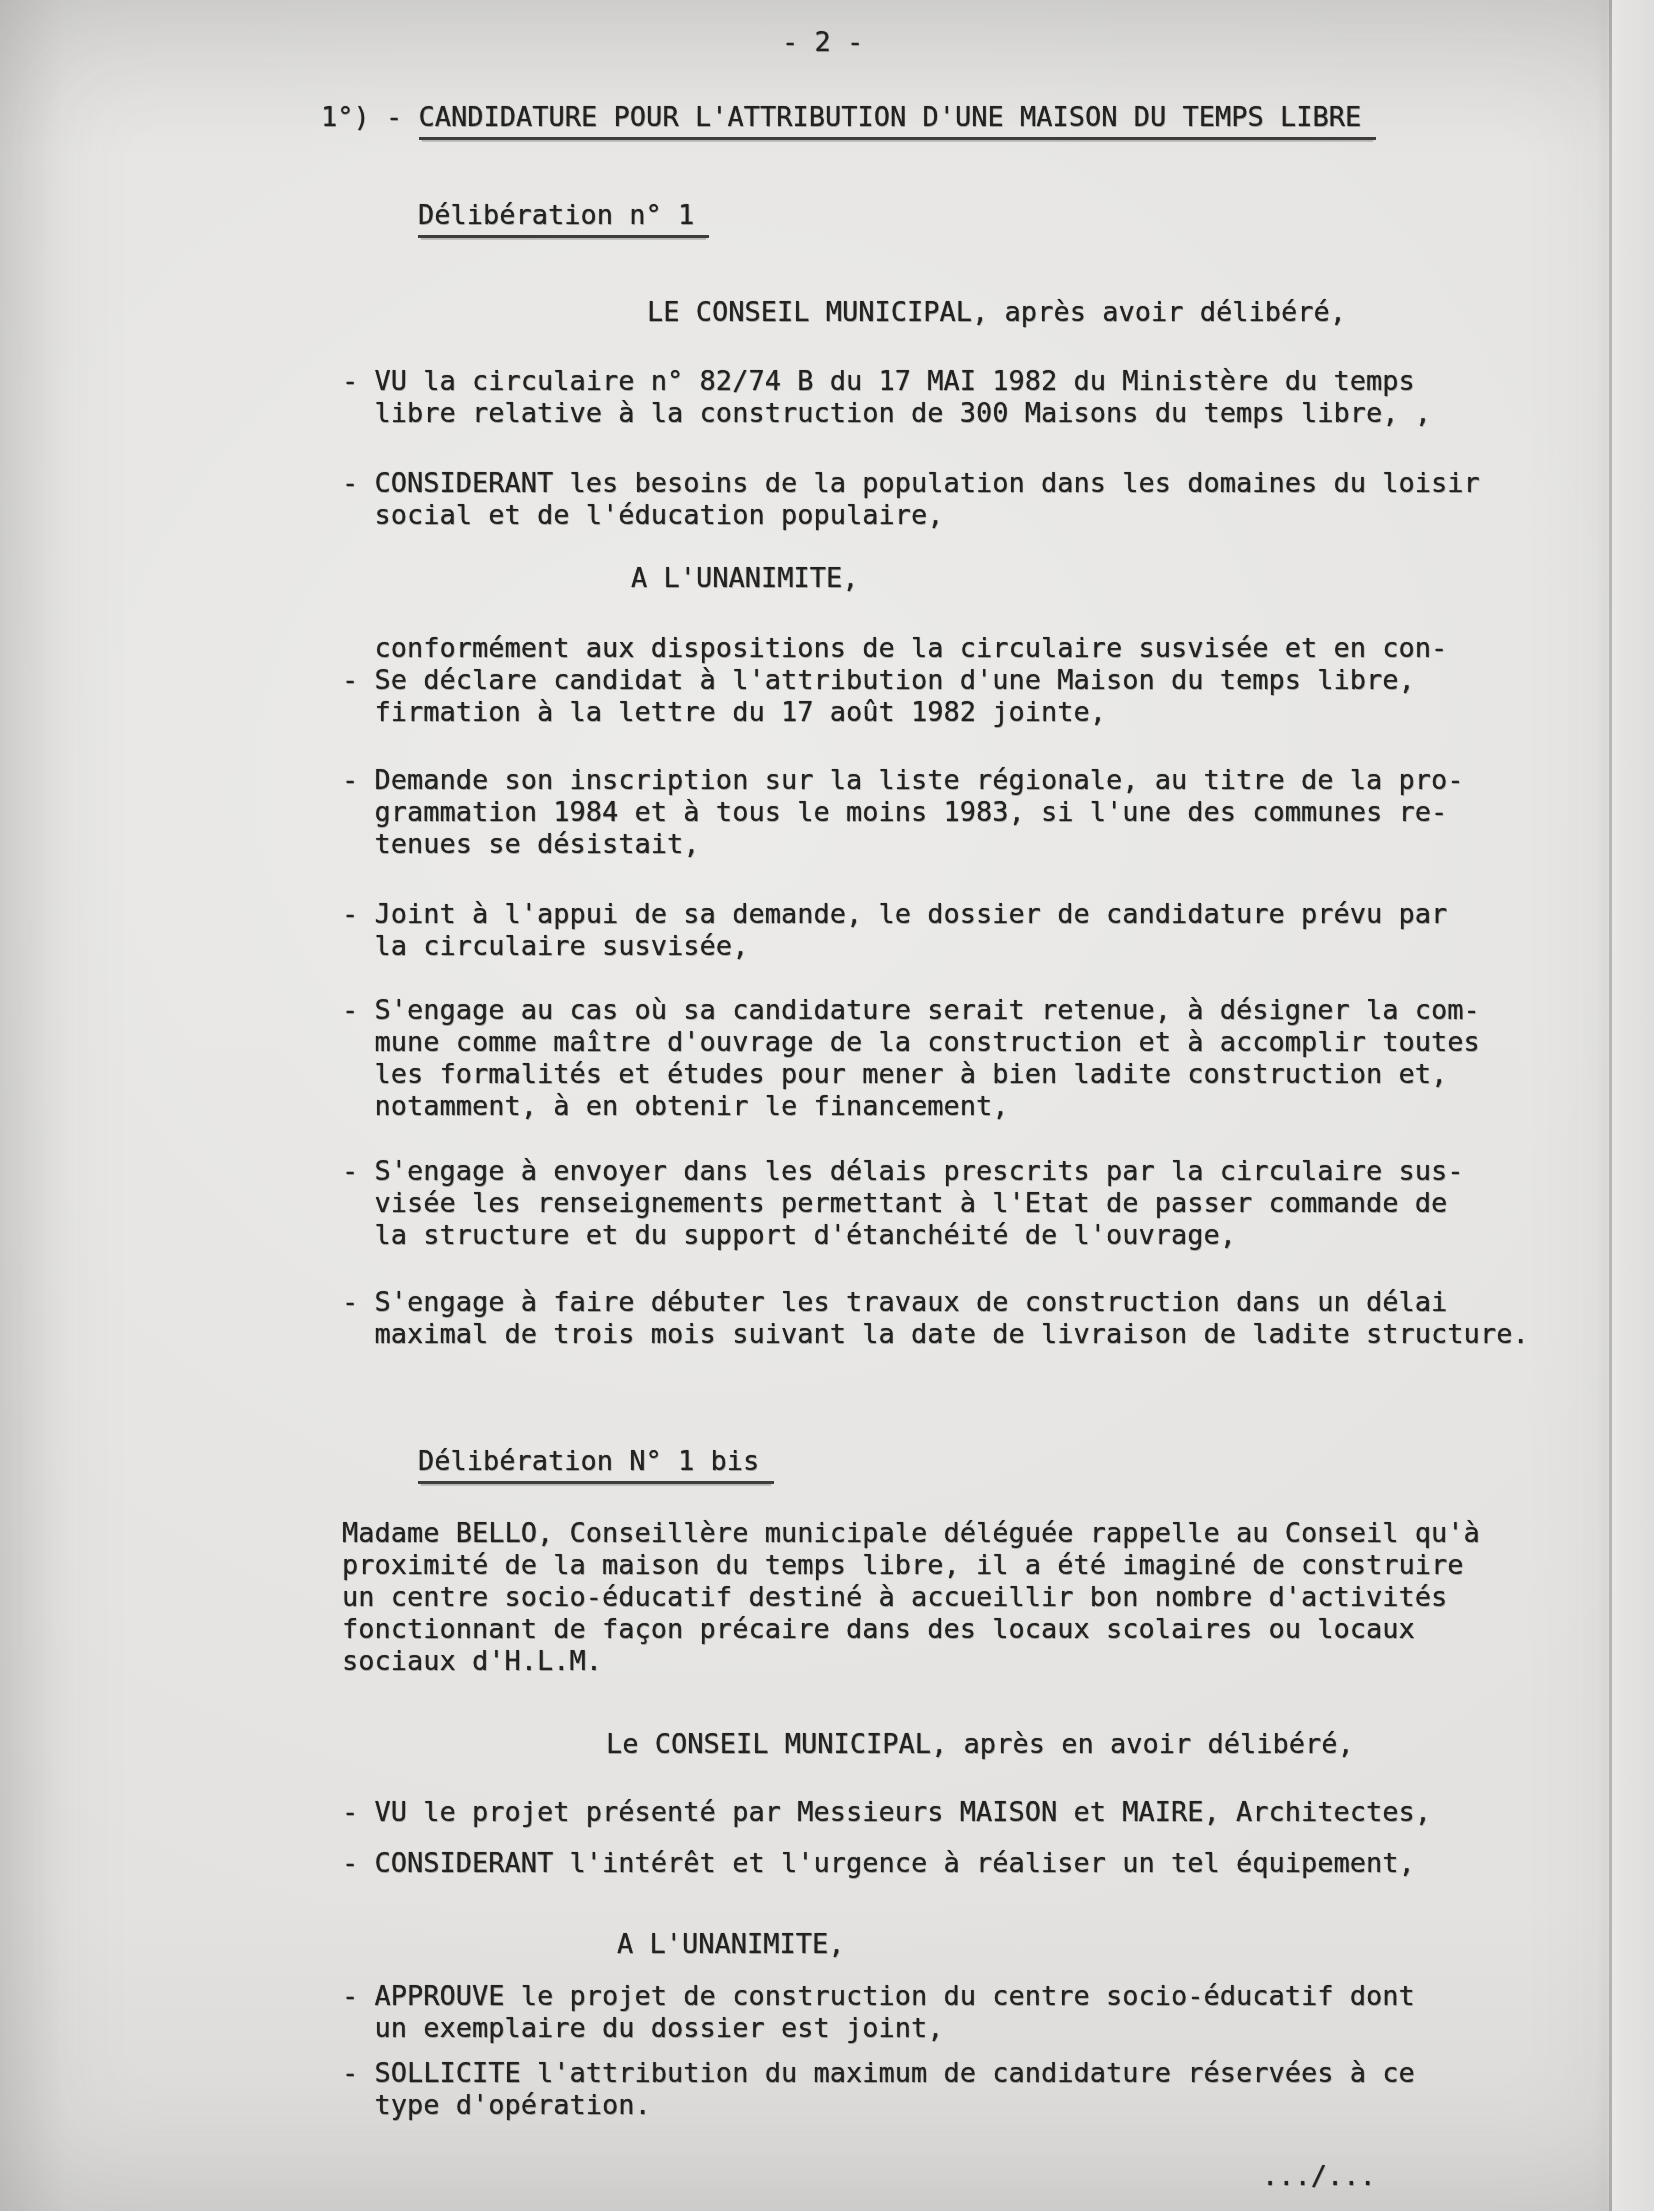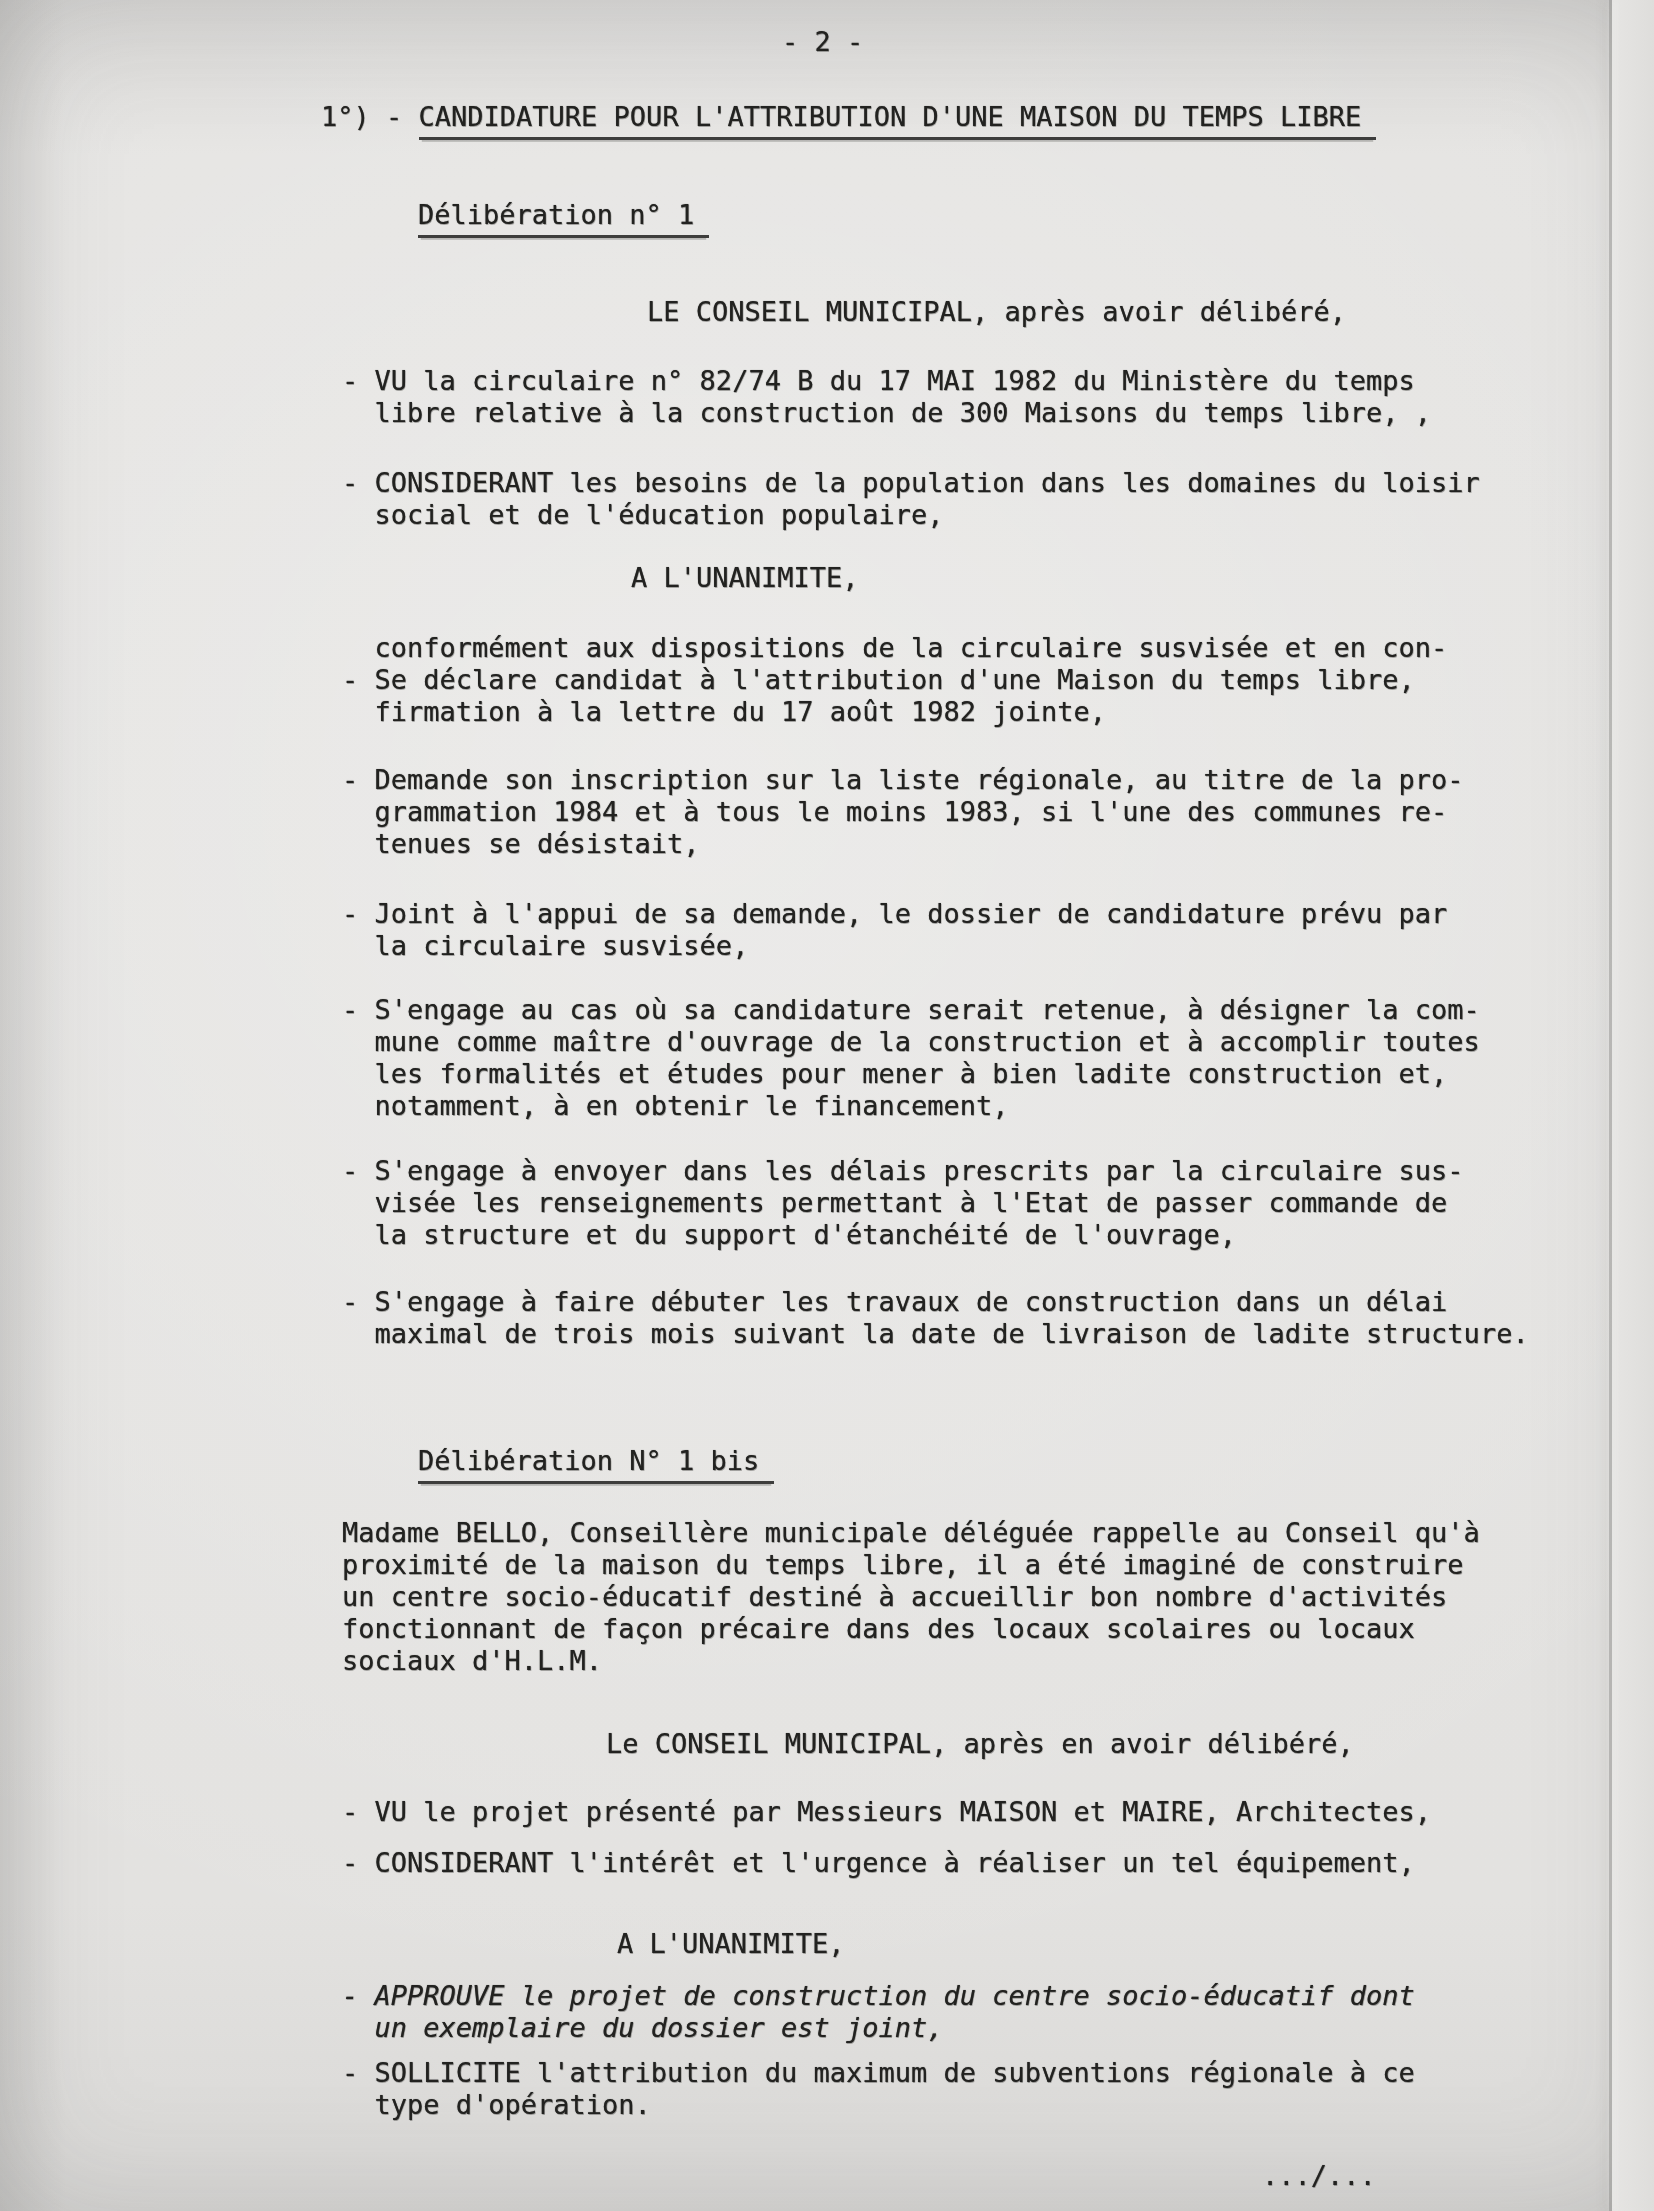--- a/index.html
+++ b/index.html
@@ -67,18 +67,18 @@
       <div class="block para" style="left: 342px; top: 898px;"><div class="tline">- Joint à l'appui de sa demande, le dossier de candidature prévu par</div><div class="tline">  la circulaire susvisée,</div></div>
       <div class="block para" style="left: 342px; top: 994px;"><div class="tline">- S'engage au cas où sa candidature serait retenue, à désigner la com-</div><div class="tline">  mune comme maître d'ouvrage de la construction et à accomplir toutes</div><div class="tline">  les formalités et études pour mener à bien ladite construction et,</div><div class="tline">  notamment, à en obtenir le financement,</div></div>
       <div class="block para" style="left: 342px; top: 1155px;"><div class="tline">- S'engage à envoyer dans les délais prescrits par la circulaire sus-</div><div class="tline">  visée les renseignements permettant à l'Etat de passer commande de</div><div class="tline">  la structure et du support d'étanchéité de l'ouvrage,</div></div>
       <div class="block para" style="left: 342px; top: 1286px;"><div class="tline">- S'engage à faire débuter les travaux de construction dans un délai</div><div class="tline">  maximal de trois mois suivant la date de livraison de ladite structure.</div></div>
       <div class="block subheading" style="left: 418px; top: 1412px; margin-top: 33px;"><span class="u">Délibération N° 1 bis</span></div>
       <div class="block para" style="left: 342px; top: 1517px;"><div class="tline">Madame BELLO, Conseillère municipale déléguée rappelle au Conseil qu'à</div><div class="tline">proximité de la maison du temps libre, il a été imaginé de construire</div><div class="tline">un centre socio-éducatif destiné à accueillir bon nombre d'activités</div><div class="tline">fonctionnant de façon précaire dans des locaux scolaires ou locaux</div><div class="tline">sociaux d'H.L.M.</div></div>
       <div class="block line" style="left: 606px; top: 1728px;"><div class="tline">Le CONSEIL MUNICIPAL, après en avoir délibéré,</div></div>
       <div class="block para" style="left: 342px; top: 1796px;"><div class="tline">- VU le projet présenté par Messieurs MAISON et MAIRE, Architectes,</div></div>
       <div class="block para" style="left: 342px; top: 1847px;"><div class="tline">- CONSIDERANT l'intérêt et l'urgence à réaliser un tel équipement,</div></div>
       <div class="block line" style="left: 617px; top: 1928px;"><div class="tline">A L'UNANIMITE,</div></div>
-      <div class="block para" style="left: 342px; top: 1980px; font-style: italic;"><div class="tline">- APPROUVE le projet de construction du centre socio-éducatif dont</div><div class="tline">  un exemplaire du dossier est joint,</div></div>
-      <div class="block para" style="left: 342px; top: 2057px;"><div class="tline">- SOLLICITE l'attribution du maximum de subventions régionale à ce</div><div class="tline">  type d'opération.</div></div>
+      <div class="block para" style="left: 342px; top: 1980px;"><div class="tline">- APPROUVE le projet de construction du centre socio-éducatif dont</div><div class="tline">  un exemplaire du dossier est joint,</div></div>
+      <div class="block para" style="left: 342px; top: 2057px;"><div class="tline">- SOLLICITE l'attribution du maximum de candidature réservées à ce</div><div class="tline">  type d'opération.</div></div>
       <div class="block line" style="left: 1262px; top: 2160px;"><div class="tline">.../...</div></div>
     </main>
 </div>
 
 
 </body></html>

